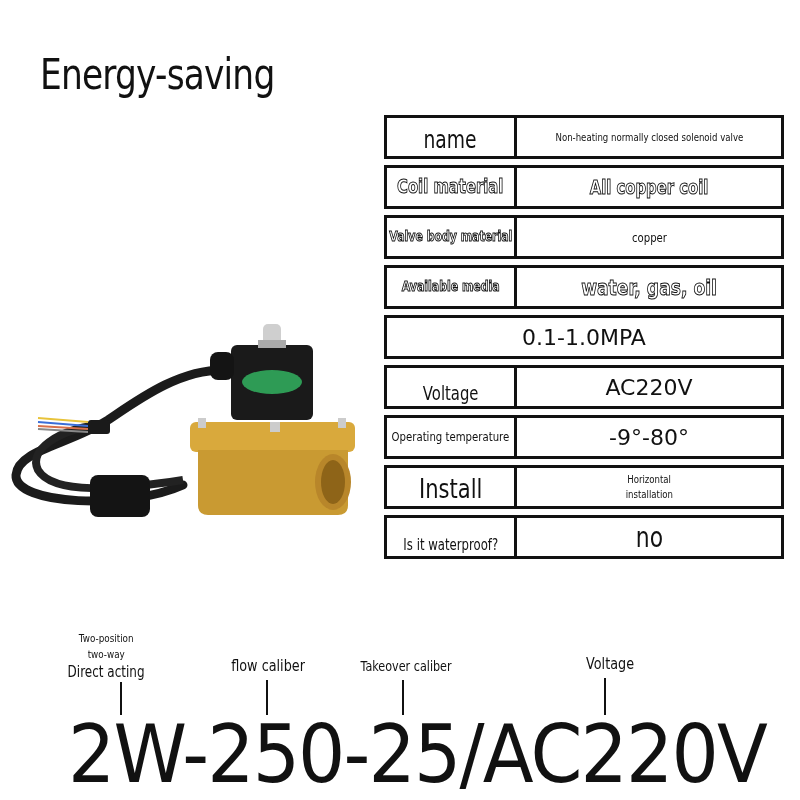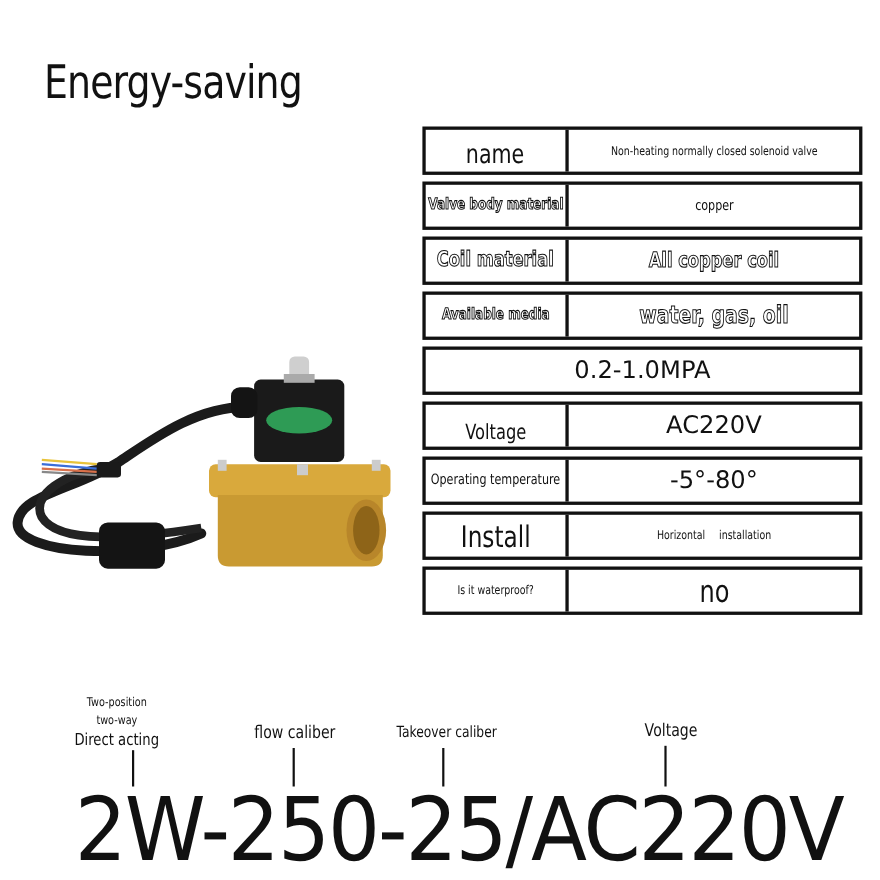--- a/index.html
+++ b/index.html
@@ -98,69 +98,69 @@
 <div class="spec-table">
   <div class="spec-row">
     <div class="spec-label l-lg">
         <span>name</span>
       </div>
     <div class="spec-value v-xs">
         <span class="cond">Non-heating normally closed solenoid valve</span>
       </div>
   </div>
   <div class="spec-row">
+    <div class="spec-label l-md" style="align-items:center;">
+        <span class="outlined">Coil material</span>
+      </div>
+    <div class="spec-value v-md">
+        <span class="cond outlined">All copper coil</span>
+      </div>
+  </div>
+  <div class="spec-row">
     <div class="spec-label l-sm" style="align-items:center;">
         <span class="outlined">Valve body material</span>
       </div>
     <div class="spec-value v-sm">
         <span class="cond">copper</span>
-      </div>
-  </div>
-  <div class="spec-row">
-    <div class="spec-label l-md" style="align-items:center;">
-        <span class="outlined">Coil material</span>
-      </div>
-    <div class="spec-value v-md">
-        <span class="cond outlined">All copper coil</span>
       </div>
   </div>
   <div class="spec-row">
     <div class="spec-label l-sm" style="align-items:center;">
         <span class="outlined">Available media</span>
       </div>
     <div class="spec-value v-lg">
         <span class="cond outlined">water, gas, oil</span>
       </div>
   </div>
   <div class="spec-row">
-    <div class="spec-value v-lg">0.2-1.0MPA</div>
+    <div class="spec-value v-lg">0.1-1.0MPA</div>
   </div>
   <div class="spec-row">
     <div class="spec-label l-md">
         <span>Voltage</span>
       </div>
     <div class="spec-value v-lg">AC220V</div>
   </div>
   <div class="spec-row">
     <div class="spec-label l-xs" style="align-items:center;">
         <span>Operating temperature</span>
       </div>
-    <div class="spec-value v-lg">-5°-80°</div>
+    <div class="spec-value v-lg">-9°-80°</div>
   </div>
   <div class="spec-row">
     <div class="spec-label" style="font-size:27px;">
         <span>Install</span>
       </div>
-    <div class="spec-value v-xs two-line" style="border-radius:14px;">
+    <div class="spec-value v-xs two-line" style="flex-direction:column;border-radius:14px;">
       <span class="cond">Horizontal</span>
       <span class="cond">installation</span>
     </div>
   </div>
   <div class="spec-row">
-    <div class="spec-label" style="font-size:11px; align-items:center;">
+    <div class="spec-label" style="font-size:15px; align-items:flex-end;">
         <span>Is it waterproof?</span>
       </div>
     <div class="spec-value val-bottom" style="font-size:28px; font-family:'DejaVu Sans',sans-serif;">
         <span class="cond">no</span>
       </div>
   </div>
 </div>
 
 <div class="annot" style="left:56px; top:631px; width:100px;">
   <div class="tiny"><span>Two-position</span></div>

